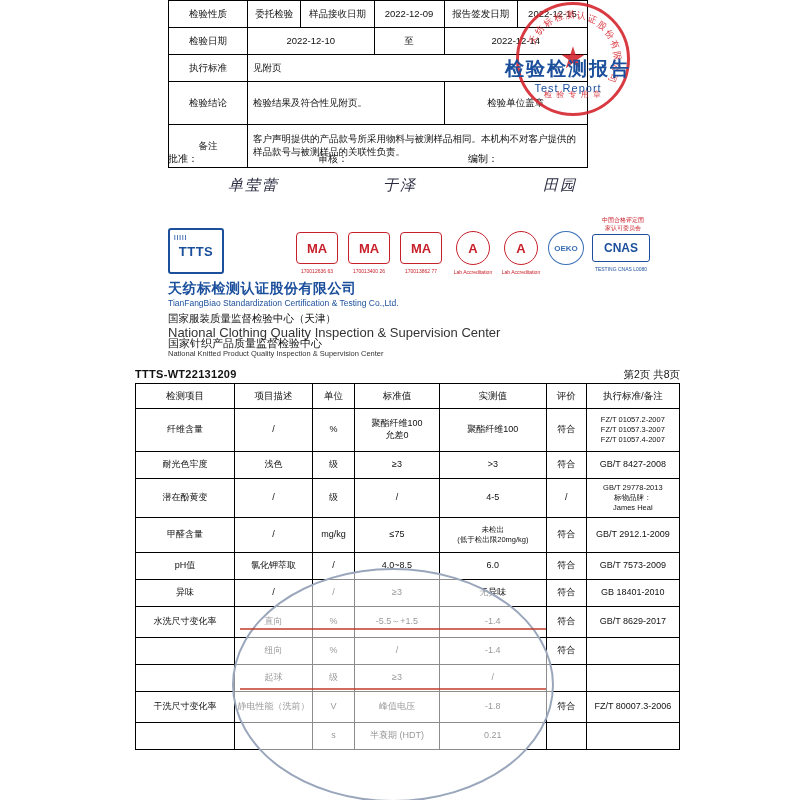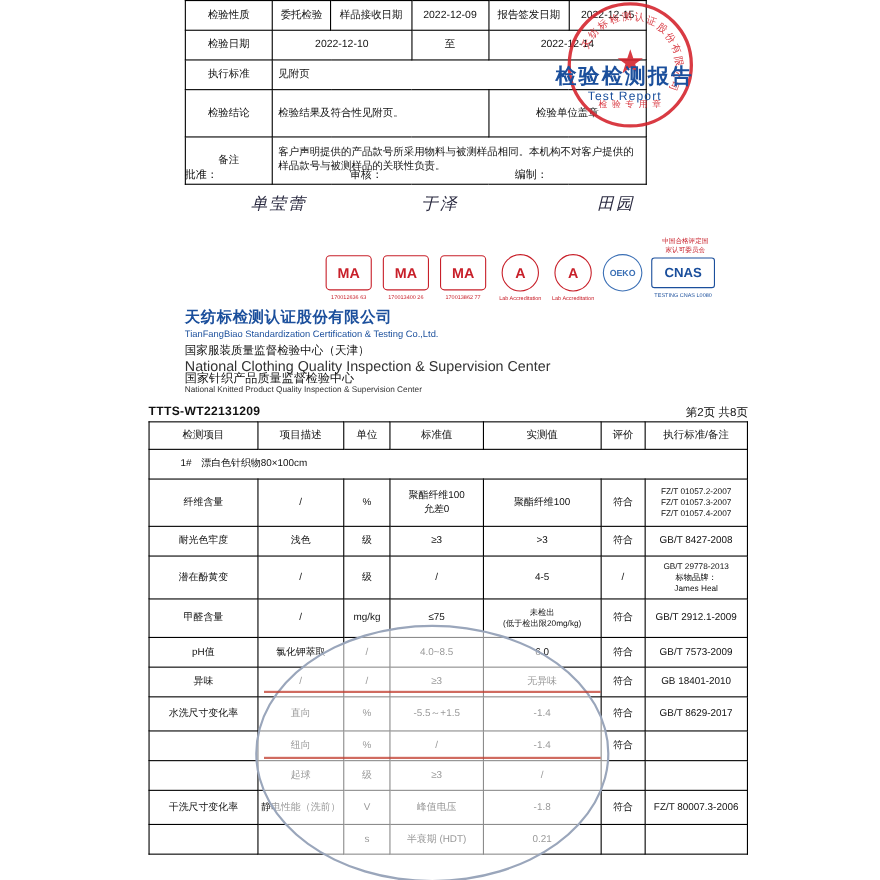--- a/index.html
+++ b/index.html
@@ -222,20 +222,24 @@
   <div class="sig-row">
     <span class="k" style="left:0">批准：</span>
     <span class="v" style="left:60px">单莹蕾</span>
     <span class="k" style="left:150px">审核：</span>
     <span class="v" style="left:215px">于泽</span>
     <span class="k" style="left:300px">编制：</span>
     <span class="v" style="left:375px">田园</span>
   </div>
 
   <div class="logos">
+    <div class="ttts-box">
+      <span class="bars">|||||</span>
+      <span>TTTS</span>
+    </div>
 
     <div class="cma" style="left:128px">
       <span>MA</span>
       <small>170012636 63</small>
     </div>
     <div class="cma" style="left:180px">
       <span>MA</span>
       <small>170013400 26</small>
     </div>
     <div class="cma" style="left:232px">
@@ -277,23 +281,20 @@
     <tbody>
         <tr>
       <th class="c-item">检测项目</th>
       <th class="c-desc">项目描述</th>
       <th class="c-unit">单位</th>
       <th class="c-std">标准值</th>
       <th class="c-meas">实测值</th>
       <th class="c-eval">评价</th>
       <th class="c-ref">执行标准/备注</th>
     </tr>
-    <tr class="sect">
-      <td colspan="7">1#　漂白色针织物80×100cm</td>
-    </tr>
 
     <tr>
       <td style="height:38px">纤维含量</td>
       <td>/</td>
       <td>%</td>
       <td style="white-space:pre-line">聚酯纤维100
 允差0</td>
       <td>聚酯纤维100</td>
       <td>符合</td>
       <td class="sub" style="white-space:pre-line">FZ/T 01057.2-2007

